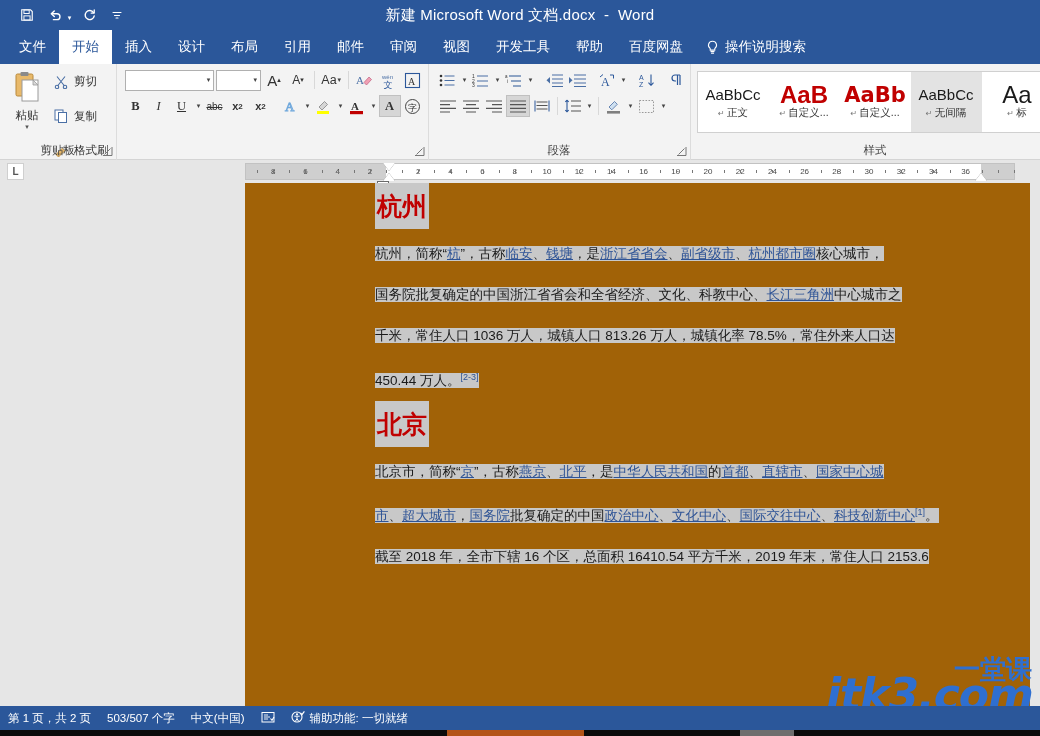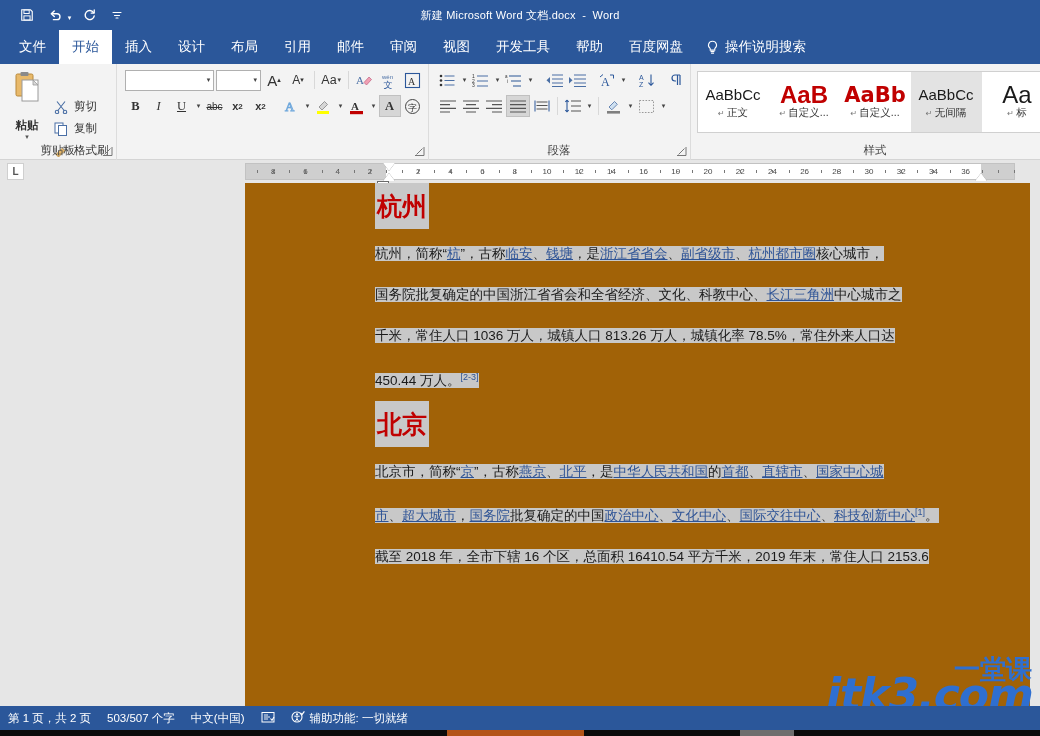--- a/index.html
+++ b/index.html
@@ -20,21 +20,21 @@
          display: flex; align-items: center; gap: 2px; }
   .qat .qbtn {
     width: 26px; height: 24px; display: flex; align-items: center; justify-content: center;
     color: #fff; font-size: 14px; line-height: 1; cursor: default;
   }
   .qat .qbtn svg { display: block; }
   .qat .caret { font-size: 7px; margin-left: -5px; margin-top: 4px; }
   .title-text {
     position: absolute; left: 0; top: 0; width: 1040px; height: 30px;
     display: flex; align-items: center; justify-content: center;
-    font-size: 11px; letter-spacing: .2px; white-space: pre;
+    font-size: 15px; letter-spacing: .2px; white-space: pre;
   }
 
   
   .tabbar {
     position: absolute; top: 30px; left: 0; width: 1040px; height: 34px;
     background: #2b579a; color: #fff; display: flex; align-items: stretch;
     padding-left: 6px; font-size: 13.5px;
   }
   .tab {
     padding: 0 13px; display: flex; align-items: center; height: 34px;
@@ -62,23 +62,23 @@
   }
   .dlg svg { display: block; }
 
   
   .g-clip { width: 122px; display: flex; }
   .paste {
     width: 46px; display: flex; flex-direction: column; align-items: center;
     padding-top: 4px; font-size: 11.5px; color: #333;
   }
   .paste .pic { width: 32px; height: 34px; position: relative; }
-  .paste .lbl { margin-top: 13px; font-weight: bold; }
+  .paste .lbl { margin-top: 3px; }
   .paste .dn { font-size: 7px; line-height: 7px; color: #555; }
-  .clip-cmds { display: flex; flex-direction: column; justify-content: flex-end;
+  .clip-cmds { display: flex; flex-direction: column; justify-content: space-between;
                padding-top: 5px; gap: 3px; }
   .cmd { display: flex; align-items: center; gap: 5px; font-size: 11.5px; color: #333;
          height: 19px; padding: 0 3px; white-space: nowrap; }
   .cmd .ci { width: 16px; height: 16px; display: flex; align-items: center; justify-content: center; }
 
   
   .g-font { width: 312px; }
   .frow { display: flex; align-items: center; gap: 2px; height: 26px; padding-left: 4px; }
   .fbox {
     height: 21px; border: 1px solid #b0b0b0; background: #fff;

